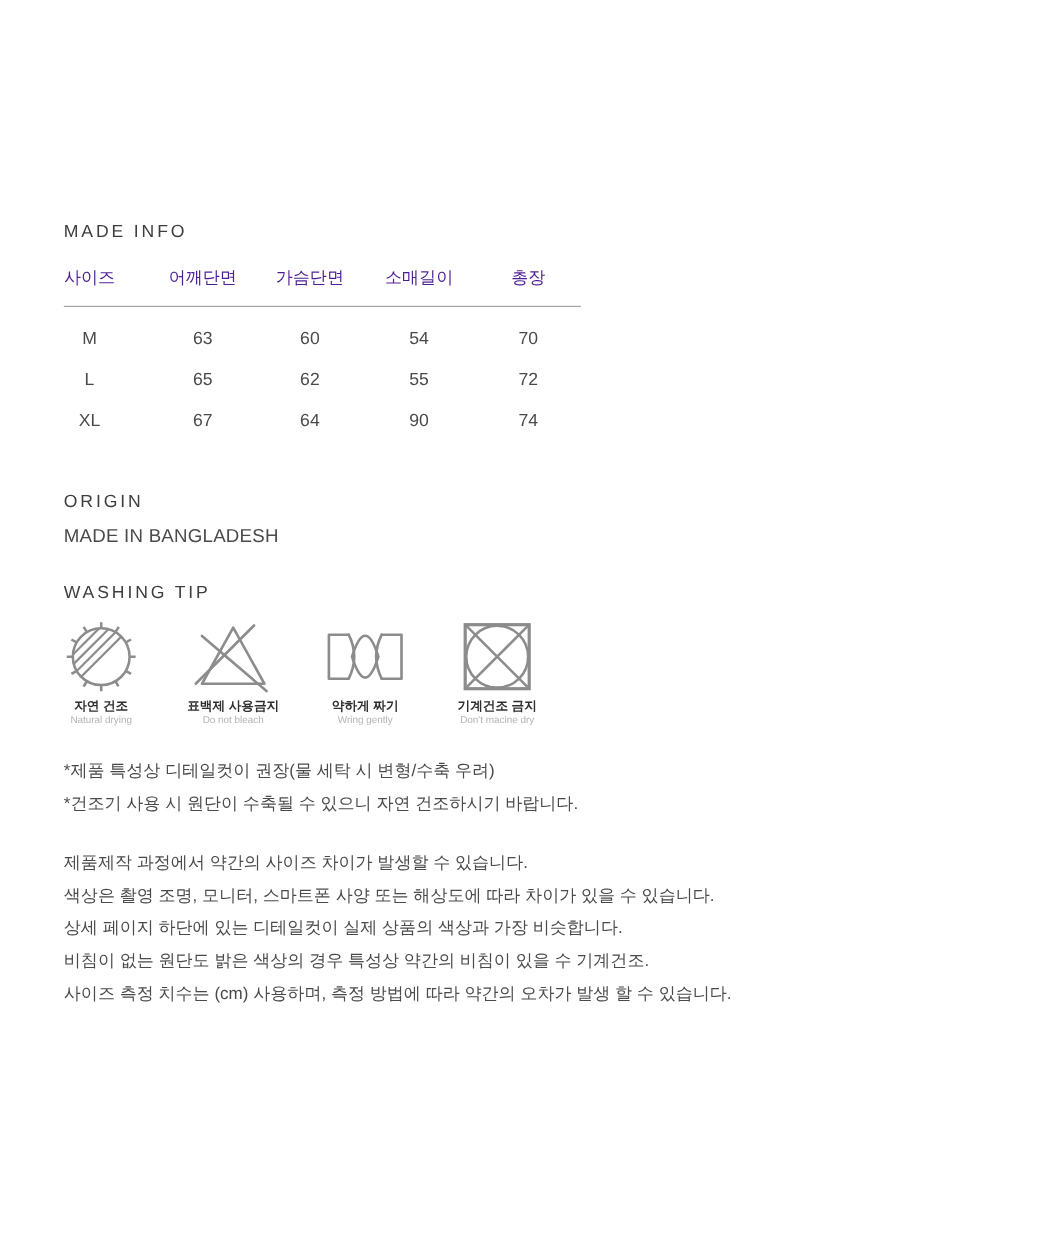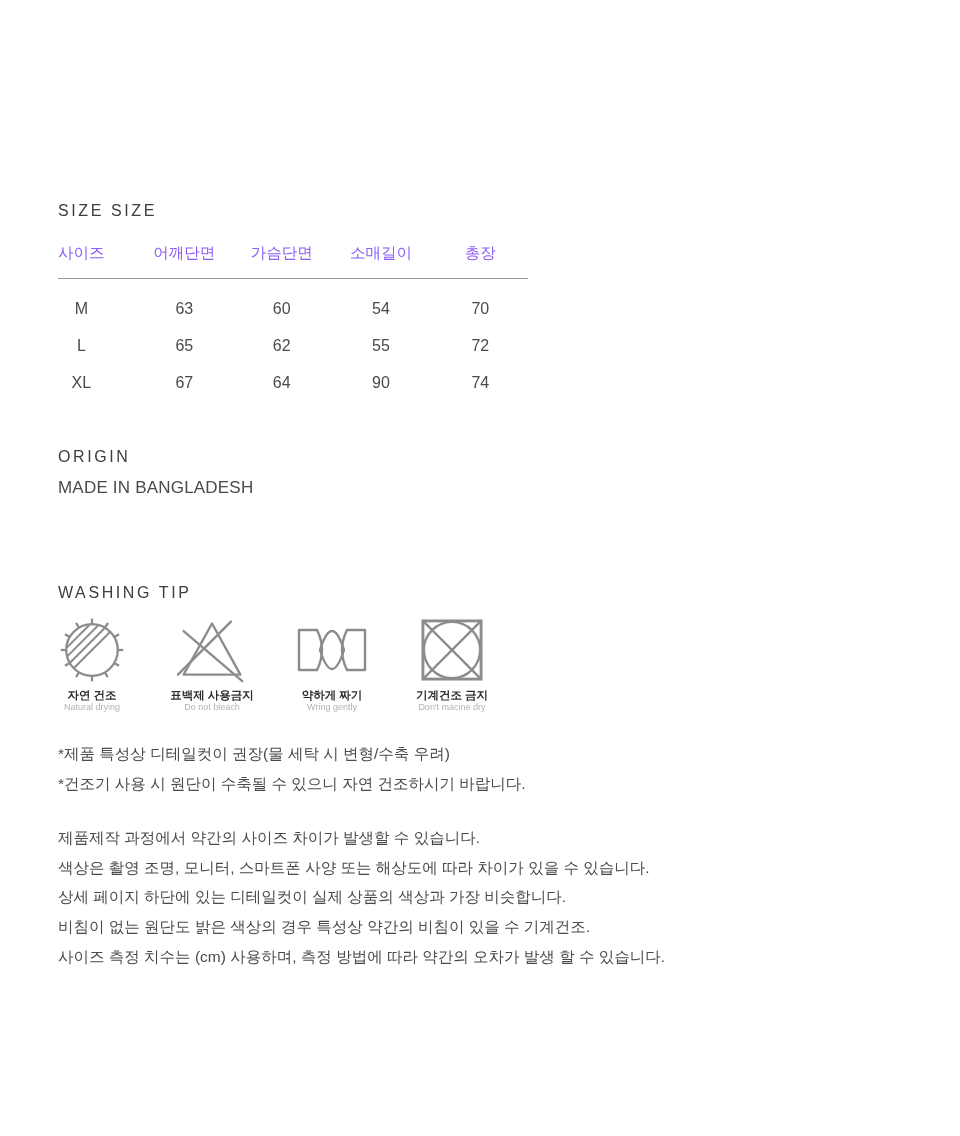--- a/index.html
+++ b/index.html
@@ -23,51 +23,51 @@
 
   
   .sizeinfo-title { margin-top: 60px; }
   .size-table { margin-top: 26px; width: 470px; }
   .trow { display: flex; align-items: center; line-height: 1; }
   .trow .c1 { width: 48px;  text-align: center; }
   .trow .c2 { width: 102px; margin-left: 30px; text-align: center; }
   .trow .c3 { width: 98px;  text-align: center; }
   .trow .c4 { width: 106px; text-align: center; }
   .trow .c5 { width: 98px;  text-align: center; }
-  .thead { font-size: 15.5px; color: #8b5cf6; }
+  .thead { font-size: 15.5px; color: #4c1d95; }
   .divider { border: none; border-top: 1px solid #9a9a9a; margin: 17px 0 0 0; width: 470px; }
   .tbody .trow { font-size: 16px; color: #4a4a4a; margin-top: 21px; }
   .tbody .trow:first-child { margin-top: 22px; }
 
   
   .origin-title { margin-top: 58px; }
   .origin-value { margin-top: 14px; font-size: 17px; color: #4a4a4a; line-height: 1; letter-spacing: 0.2px; }
 
   
-  .washing-title { margin-top: 89px; }
+  .washing-title { margin-top: 36px; }
   .icons-row { margin-top: 15px; display: flex; gap: 52px; }
   .icon-cell { width: 68px; display: flex; flex-direction: column; align-items: center; }
   .icon-box { height: 68px; display: flex; align-items: center; justify-content: center; }
   .label-ko { margin-top: 5px; font-size: 11.5px; font-weight: 700; color: #2e2e2e; white-space: nowrap; line-height: 1.1; }
   .label-en { margin-top: 2px; font-size: 9px; color: #b3b3b3; white-space: nowrap; line-height: 1.1; }
   .care-svg { stroke: #8c8c8c; fill: none; }
 
   .notes { margin-top: 26px; font-size: 15.5px; color: #4a4a4a; line-height: 30px; }
 
   
   .notice-title { margin-top: 74px; }
   .notice-lines { margin-top: 24px; font-size: 15.5px; color: #4a4a4a; line-height: 29.7px; }
 </style>
 </head>
 <body>
 
 <div class="content">
 
 
-  <div class="sec-title sizeinfo-title">SIZE SIZE</div>
+  <div class="sec-title sizeinfo-title">MADE INFO</div>
 
   <div class="size-table">
     <div class="trow thead">
       <span class="c1">사이즈</span>
       <span class="c2">어깨단면</span>
       <span class="c3">가슴단면</span>
       <span class="c4">소매길이</span>
       <span class="c5">총장</span>
     </div>
     <hr class="divider">

